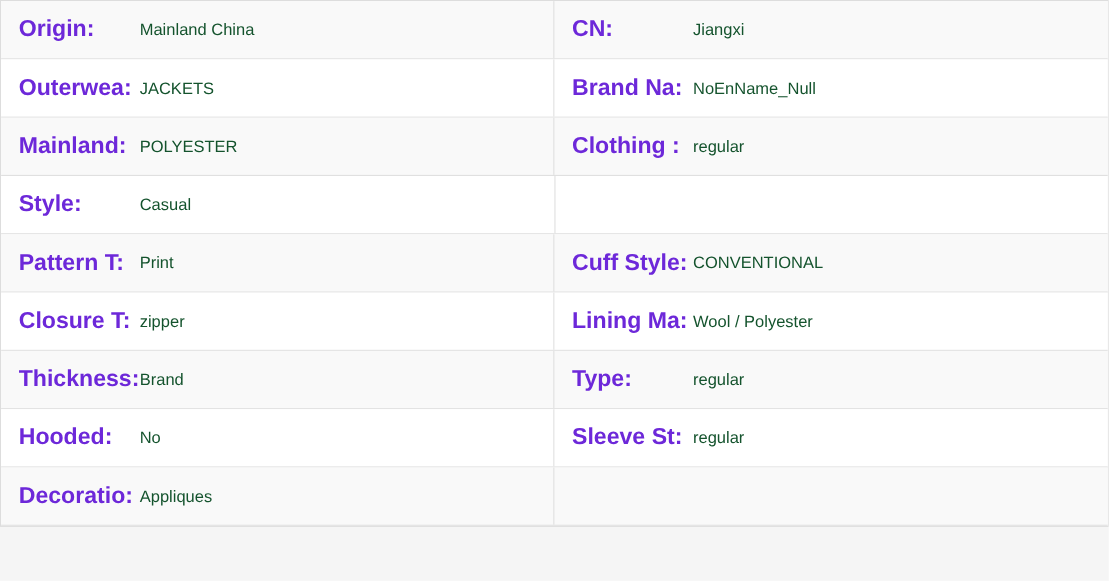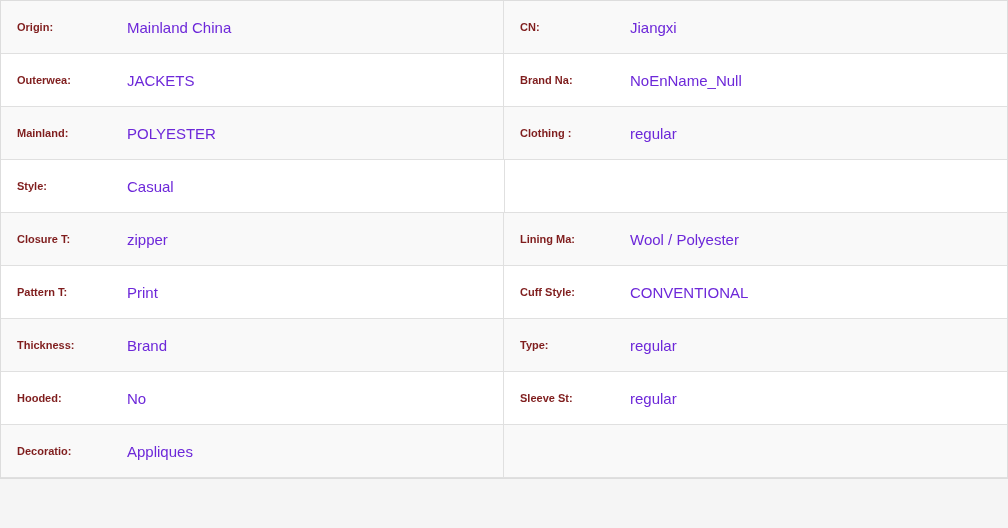--- a/index.html
+++ b/index.html
@@ -36,28 +36,28 @@
 
     .cell {
       display: flex;
       align-items: center;
       padding: 14px 16px;
       min-height: 52px;
     }
 
     .label {
       font-weight: bold;
-      color: #7f1d1d;
-      font-size: 11px;
+      color: #6d28d9;
+      font-size: 21px;
       width: 110px;
       flex-shrink: 0;
     }
 
     .value {
-      color: #6d28d9;
+      color: #14532d;
       font-size: 15px;
       flex: 1;
       text-align: center;
     }
 
     .left-section {
       display: flex;
       width: 504px;
       border-right: 1px solid #e0e0e0;
     }
@@ -117,42 +117,42 @@
       <div class="left-section">
         <div class="cell">
           <span class="label">Style:</span>
           <span class="value">Casual</span>
         </div>
       </div>
     </div>
     <div class="row">
       <div class="left-section">
         <div class="cell">
+          <span class="label">Pattern T:</span>
+          <span class="value">Print</span>
+        </div>
+      </div>
+      <div class="right-section">
+        <div class="cell">
+          <span class="label">Cuff Style:</span>
+          <span class="value">CONVENTIONAL</span>
+        </div>
+      </div>
+    </div>
+    <div class="row">
+      <div class="left-section">
+        <div class="cell">
           <span class="label">Closure T:</span>
           <span class="value">zipper</span>
         </div>
       </div>
       <div class="right-section">
         <div class="cell">
           <span class="label">Lining Ma:</span>
           <span class="value">Wool / Polyester</span>
-        </div>
-      </div>
-    </div>
-    <div class="row">
-      <div class="left-section">
-        <div class="cell">
-          <span class="label">Pattern T:</span>
-          <span class="value">Print</span>
-        </div>
-      </div>
-      <div class="right-section">
-        <div class="cell">
-          <span class="label">Cuff Style:</span>
-          <span class="value">CONVENTIONAL</span>
         </div>
       </div>
     </div>
     <div class="row">
       <div class="left-section">
         <div class="cell">
           <span class="label">Thickness:</span>
           <span class="value">Brand</span>
         </div>
       </div>

